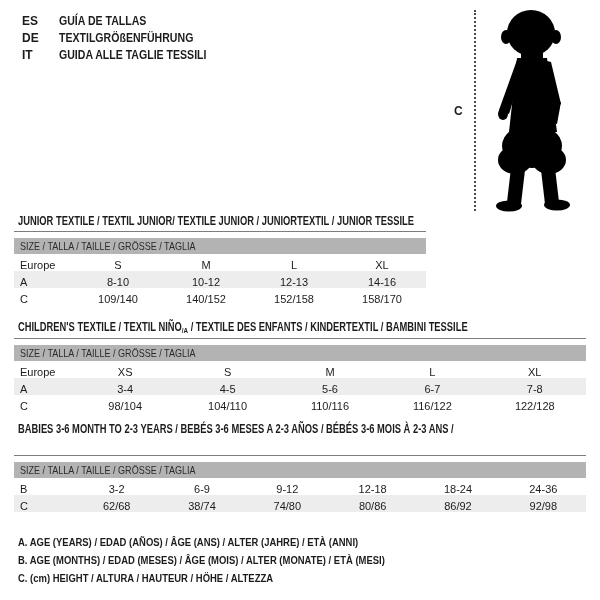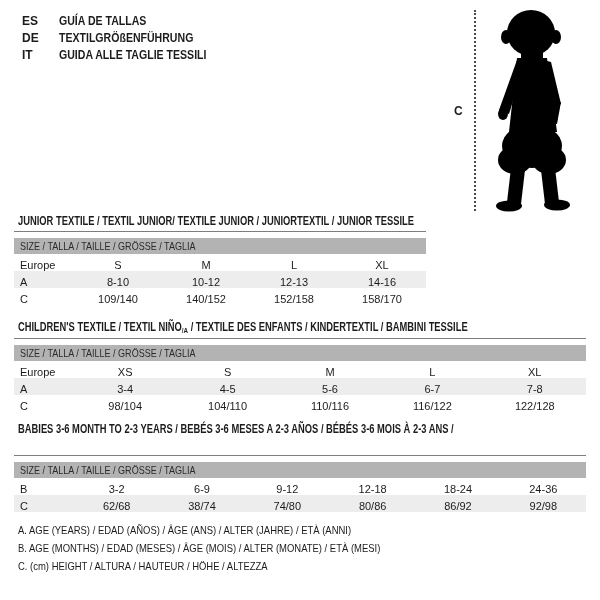--- a/index.html
+++ b/index.html
@@ -34,21 +34,21 @@
   
   .rule{height:1px;background:var(--rule);left:14px}
   
   .table{left:14px}
   .tbar{height:16px;background:var(--bar);display:flex;align-items:center;padding-left:6px;font-size:11px;color:#2b2b2b}
   .trow{display:flex;height:17px;align-items:flex-end;font-size:11px;width:100%}
   .trow.stripe{background:var(--stripe)}
   .tcell{text-align:center}
   .tcell.label{text-align:left;padding-left:6px}
   
-  .footnotes{left:18px;top:521px;font-size:11px;font-weight:normal;line-height:18px}
+  .footnotes{left:18px;top:533px;font-size:11px;font-weight:bold;line-height:18px}
 </style>
 </head>
 <body>
 
 <div class="abs lang-block">
   <div class="lang-row">
     <span class="lang-code">ES</span>
     <span class="cx88">GUÍA DE TALLAS</span>
   </div>
   <div class="lang-row">

